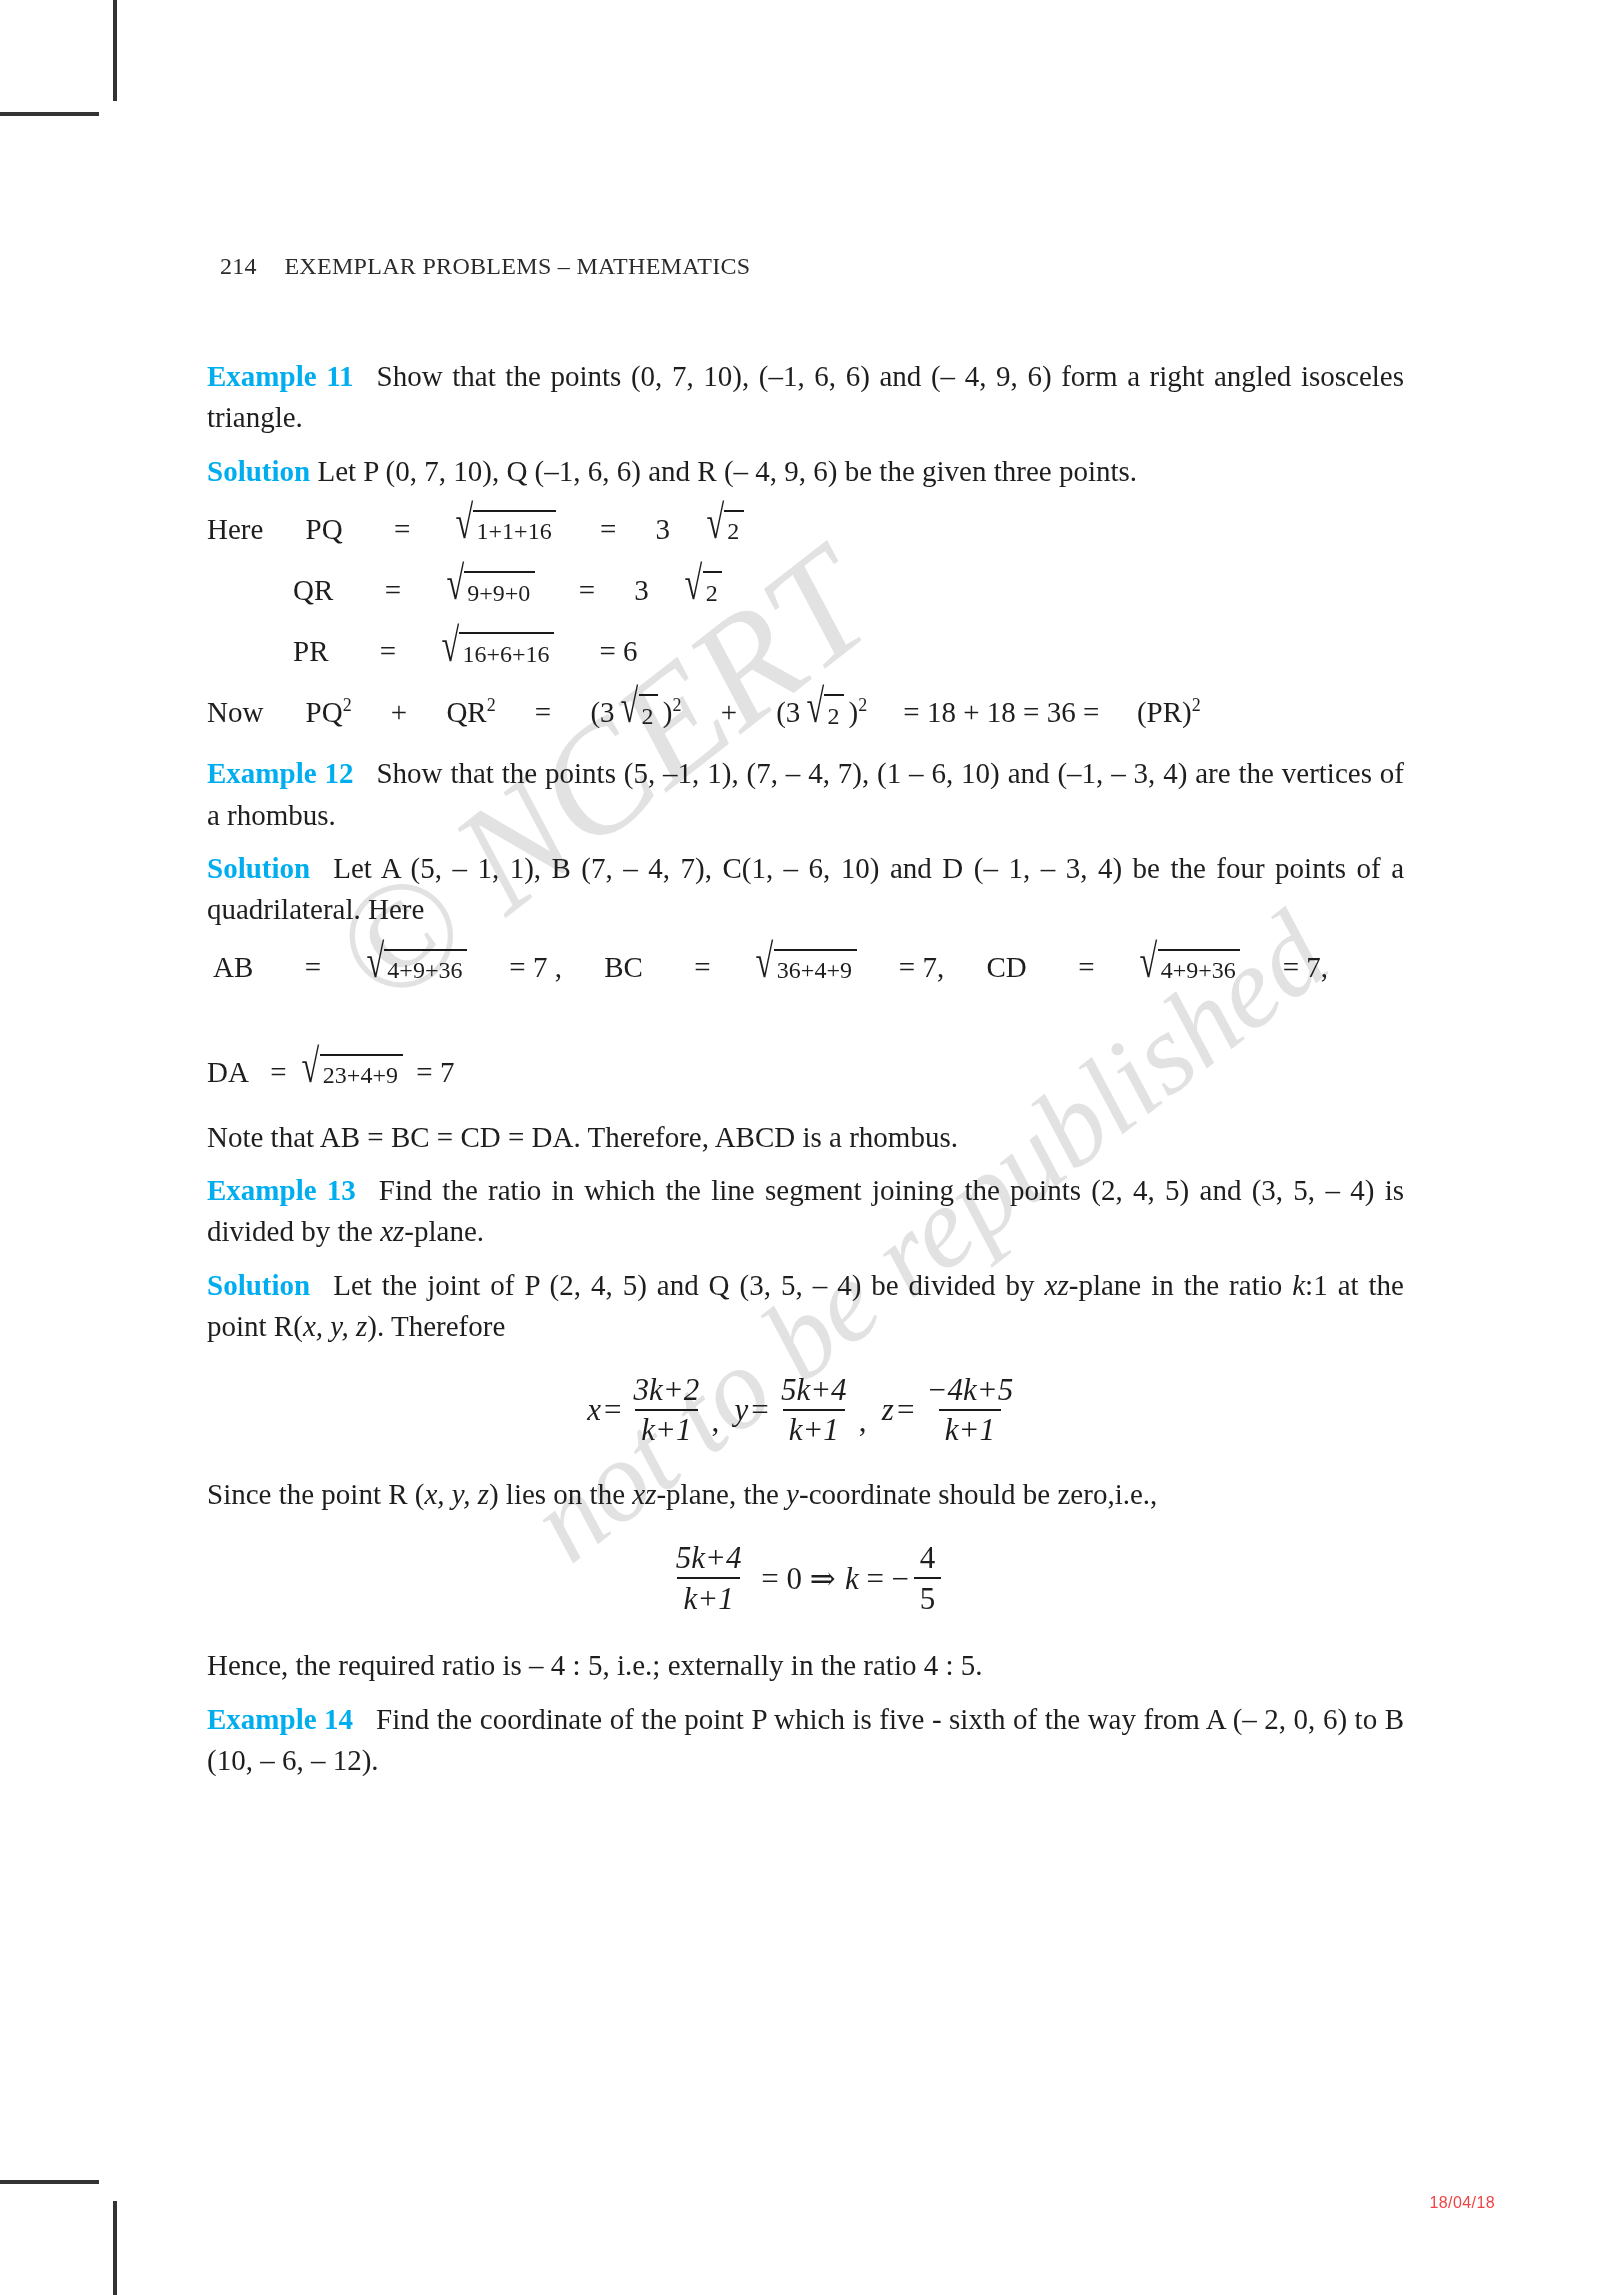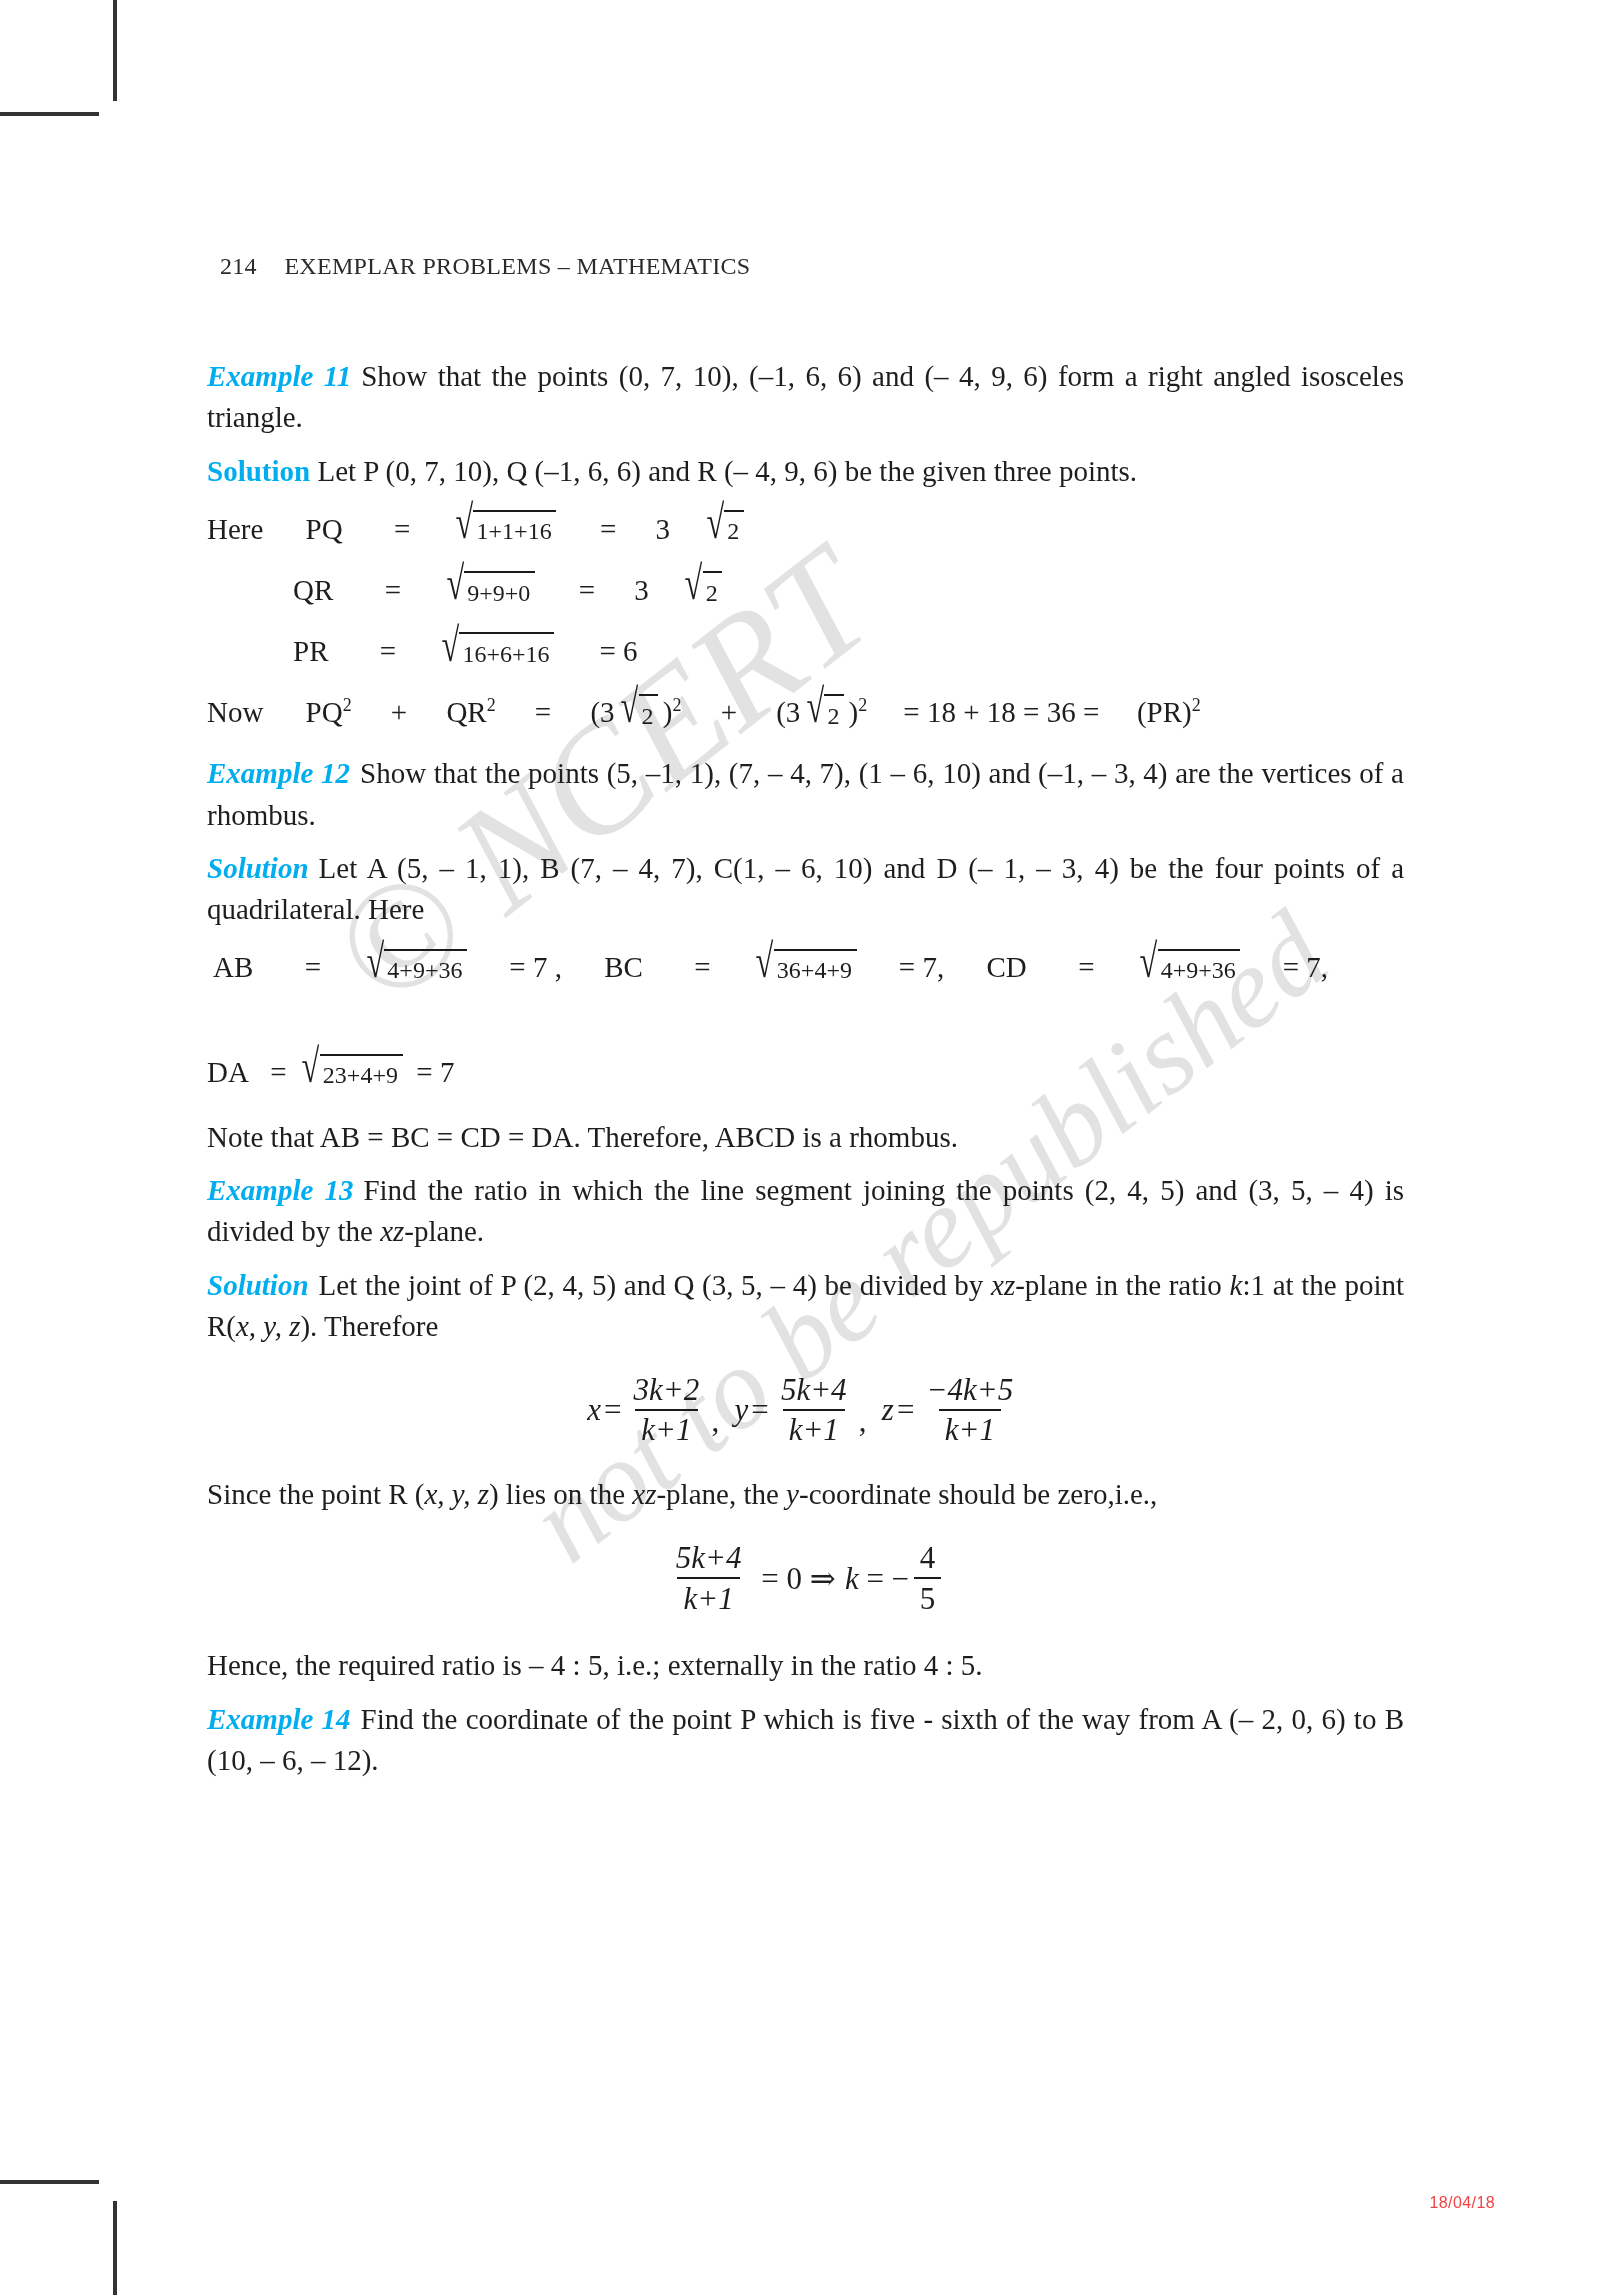--- a/index.html
+++ b/index.html
@@ -101,21 +101,21 @@
     margin: 0 0 12.2px 0;
     text-align: justify;
     text-justify: inter-word;
   }
   .para.tight { margin-bottom: 9px; }
 
   .lbl {
     color: #00AEEF;
     font-weight: bold;
   }
-  .lbl-gap { margin-right: 10px; font-style: italic; }
+  .lbl-gap { margin-right: 23px; }
 
   i, .it { font-style: italic; }
 
   
   .eq-line {
     margin: 0;
     display: flex;
     align-items: center;
     font-size: 29px;
     white-space: nowrap;

